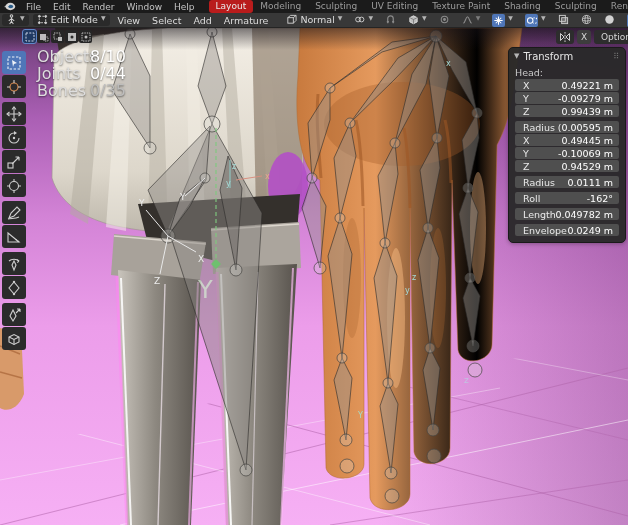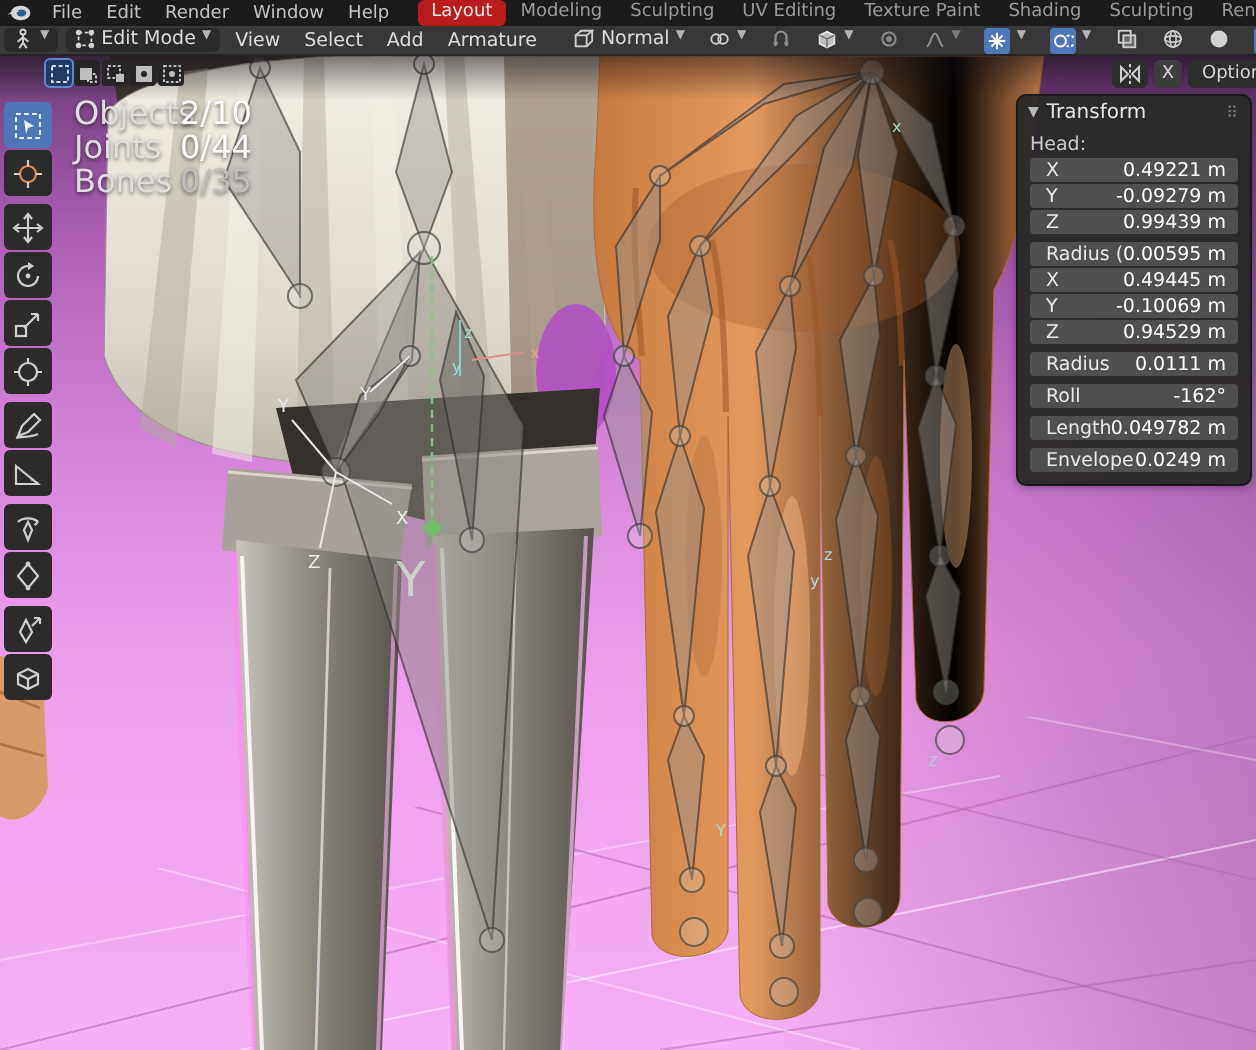--- a/index.html
+++ b/index.html
@@ -451,21 +451,21 @@
         </svg>
       </div>
       <div class="pillbtn xbtn">X</div>
       <div class="pillbtn">Options</div>
     </div>
 
     
     <div class="stats">
       <div class="stat-row">
           <span class="sl">Objects</span>
-          <span class="sv">2/10</span>
+          <span class="sv">8/10</span>
         </div>
       <div class="stat-row">
           <span class="sl">Joints</span>
           <span class="sv">0/44</span>
         </div>
       <div class="stat-row dimrow">
           <span class="sl">Bones</span>
           <span class="sv">0/35</span>
         </div>
     </div>

